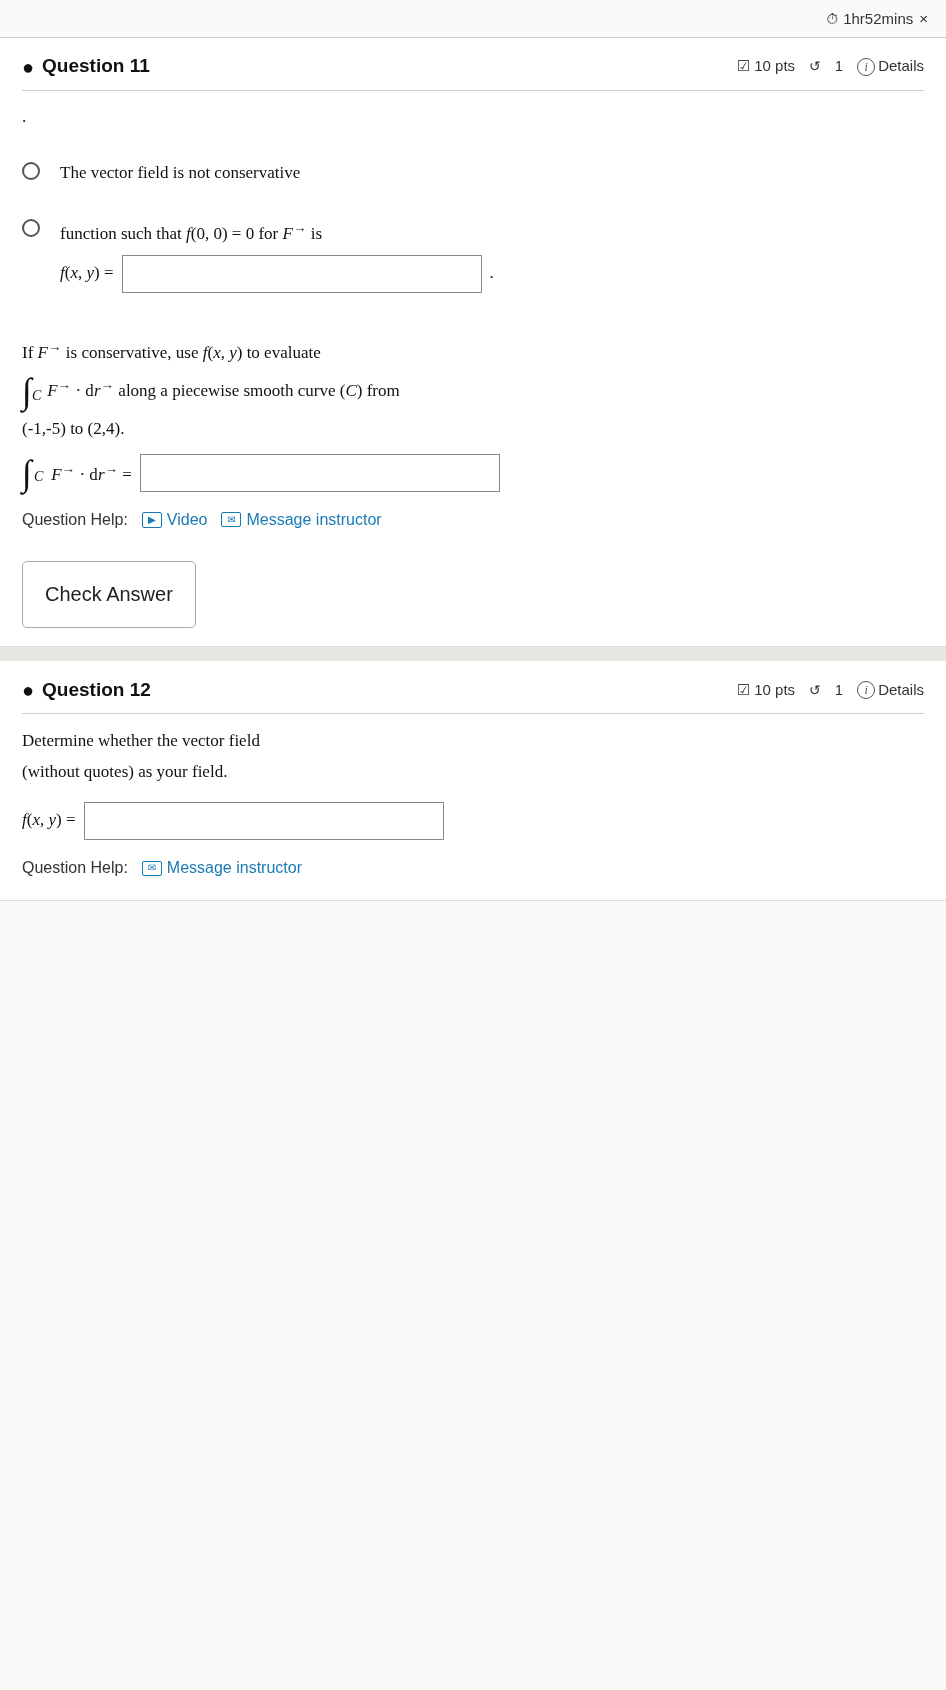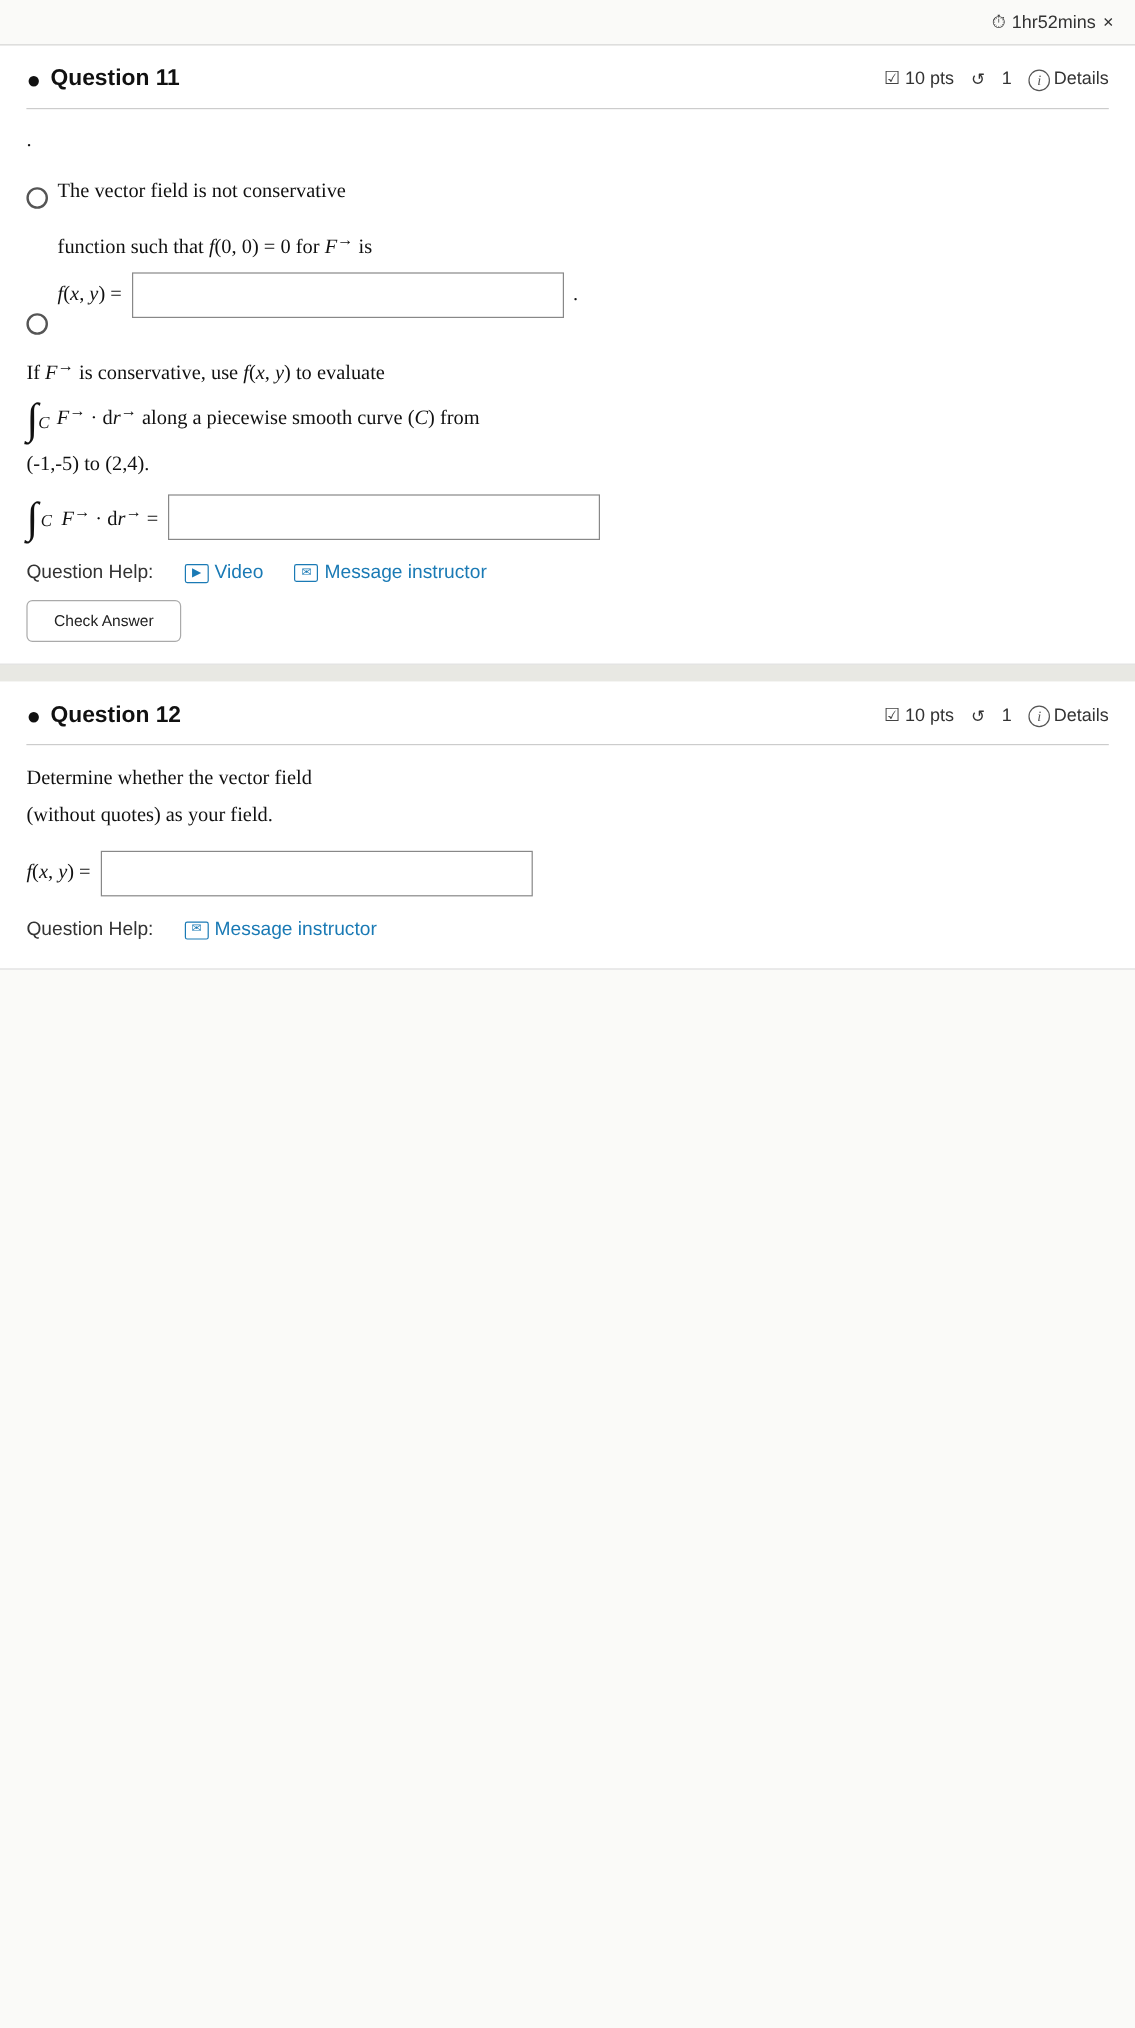--- a/index.html
+++ b/index.html
@@ -112,23 +112,23 @@
       margin-top: 12px;
       font-size: 17px;
       line-height: 1.7;
     }
     .math-display {
       font-style: italic;
       font-size: 18px;
     }
     .radio-option {
       display: flex;
-      align-items: flex-end;
-      gap: 8px;
-      margin: 14px 0;
+      align-items: flex-start;
+      gap: 20px;
+      margin: 28px 0;
     }
     .radio-circle {
       width: 18px;
       height: 18px;
       border-radius: 50%;
       border: 2px solid #555;
       flex-shrink: 0;
       margin-top: 3px;
       background: #fff;
     }
@@ -151,21 +151,21 @@
       margin: 6px 0 12px 0;
     }
 
     
     .question-help {
       margin-top: 6px;
       font-size: 16px;
       font-family: Arial, sans-serif;
       display: flex;
       align-items: flex-end;
-      gap: 26px;
+      gap: 14px;
       color: #333;
     }
     .help-video {
       display: flex;
       align-items: center;
       gap: 5px;
       color: #1a7ab5;
       text-decoration: none;
       cursor: pointer;
     }
@@ -192,26 +192,26 @@
       align-items: center;
       justify-content: center;
       width: 20px;
       height: 15px;
       border: 1.5px solid #1a7ab5;
       border-radius: 2px;
       font-size: 10px;
     }
 
     .check-answer-btn {
-      margin-top: 9px;
-      padding: 9px 22px;
+      margin-top: 28px;
+      padding: 21px 22px;
       background: #fff;
       border: 1.5px solid #aaa;
       border-radius: 5px;
-      font-size: 13px;
+      font-size: 20px;
       font-family: Arial, sans-serif;
       cursor: pointer;
       color: #222;
     }
 
     
     .separator {
       height: 14px;
       background: #e8e8e3;
     }

